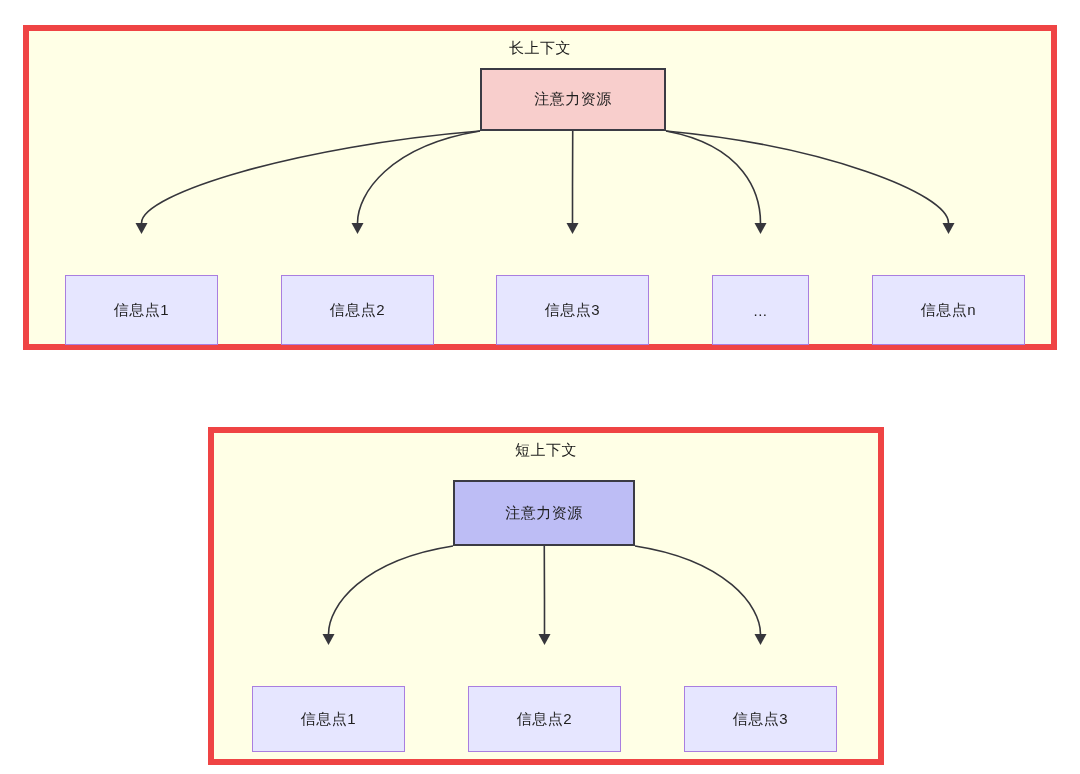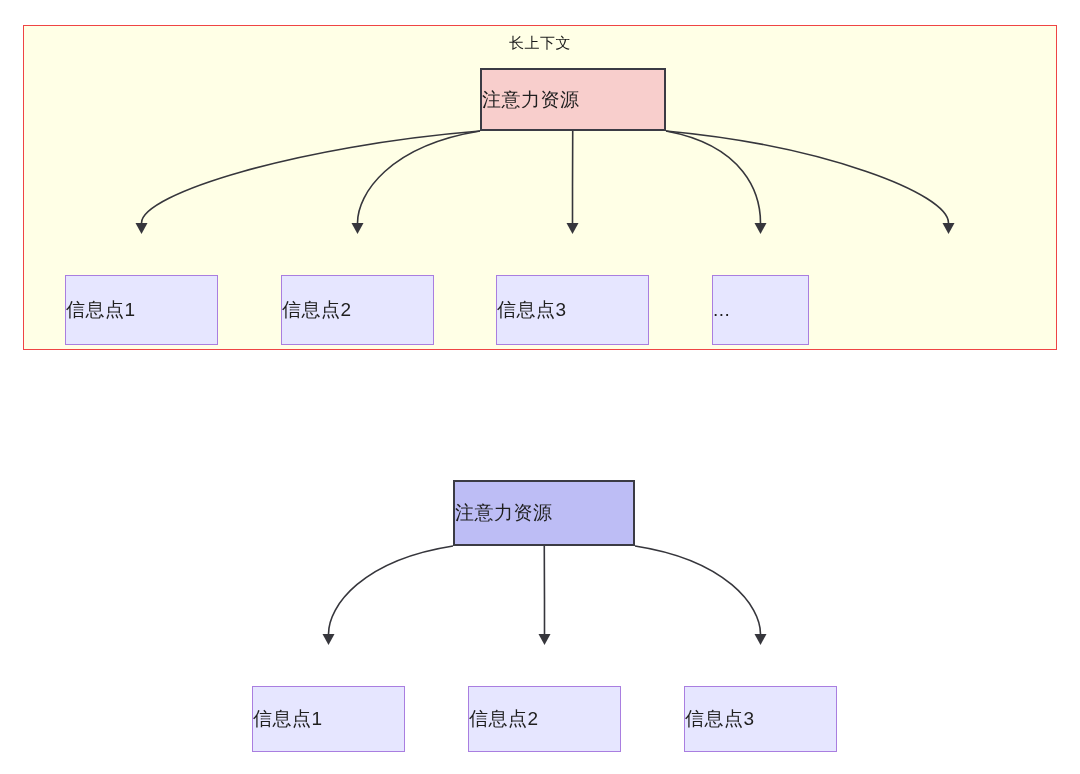--- a/index.html
+++ b/index.html
@@ -16,39 +16,40 @@
   }
   #canvas {
     position: absolute;
     left: 0; top: 0;
     width: 1080px;
     height: 774px;
   }
   .panel {
     position: absolute;
     background: #ffffe6;
-    border: 1px solid #ef4444;
+    border: 6px solid #ef4444;
     box-sizing: border-box;
   }
   .panel-title {
     position: absolute;
     top: 8px;
     left: 0;
     width: 100%;
     text-align: center;
     font-size: 15px;
     color: #1a1a1a;
     letter-spacing: 0.5px;
   }
   .node {
     position: absolute;
     box-sizing: border-box;
     display: flex;
     align-items: center;
-    font-size: 19px;
+    justify-content: center;
+    font-size: 15px;
     color: #1f1f1f;
     letter-spacing: 0.5px;
   }
   .node-root-red {
     background: #f8cecc;
     border: 2px solid #3b3b44;
   }
   .node-root-blue {
     background: #bdbdf5;
     border: 2px solid #3b3b44;
@@ -94,21 +95,27 @@
   </div>
   <div class="node node-info" id="long-c1" style="left: 281px; top: 235px; width: 153px; height: 70px;">
     <span>信息点2</span>
   </div>
   <div class="node node-info" id="long-c2" style="left: 496px; top: 235px; width: 153px; height: 70px;">
     <span>信息点3</span>
   </div>
   <div class="node node-info" id="long-c3" style="left: 712px; top: 235px; width: 97px; height: 70px;">
     <span>...</span>
   </div>
+  <div class="node node-info" id="long-c4" style="left: 872px; top: 235px; width: 153px; height: 70px;">
+    <span>信息点n</span>
+  </div>
 
+  <div class="panel" id="panel-short" style="left: 208px; top: 427px; width: 676px; height: 338px;">
+    <div class="panel-title">短上下文</div>
+  </div>
 
   <div class="node node-root-blue" id="root-short" style="left: 453px; top: 480px; width: 182px; height: 66px; background: rgb(189, 189, 245); border-color: rgb(59, 59, 68);">
     <span>注意力资源</span>
   </div>
 
   <div class="node node-info" id="short-c0" style="left: 252px; top: 646px; width: 153px; height: 66px;">
     <span>信息点1</span>
   </div>
   <div class="node node-info" id="short-c1" style="left: 468px; top: 646px; width: 153px; height: 66px;">
     <span>信息点2</span>

